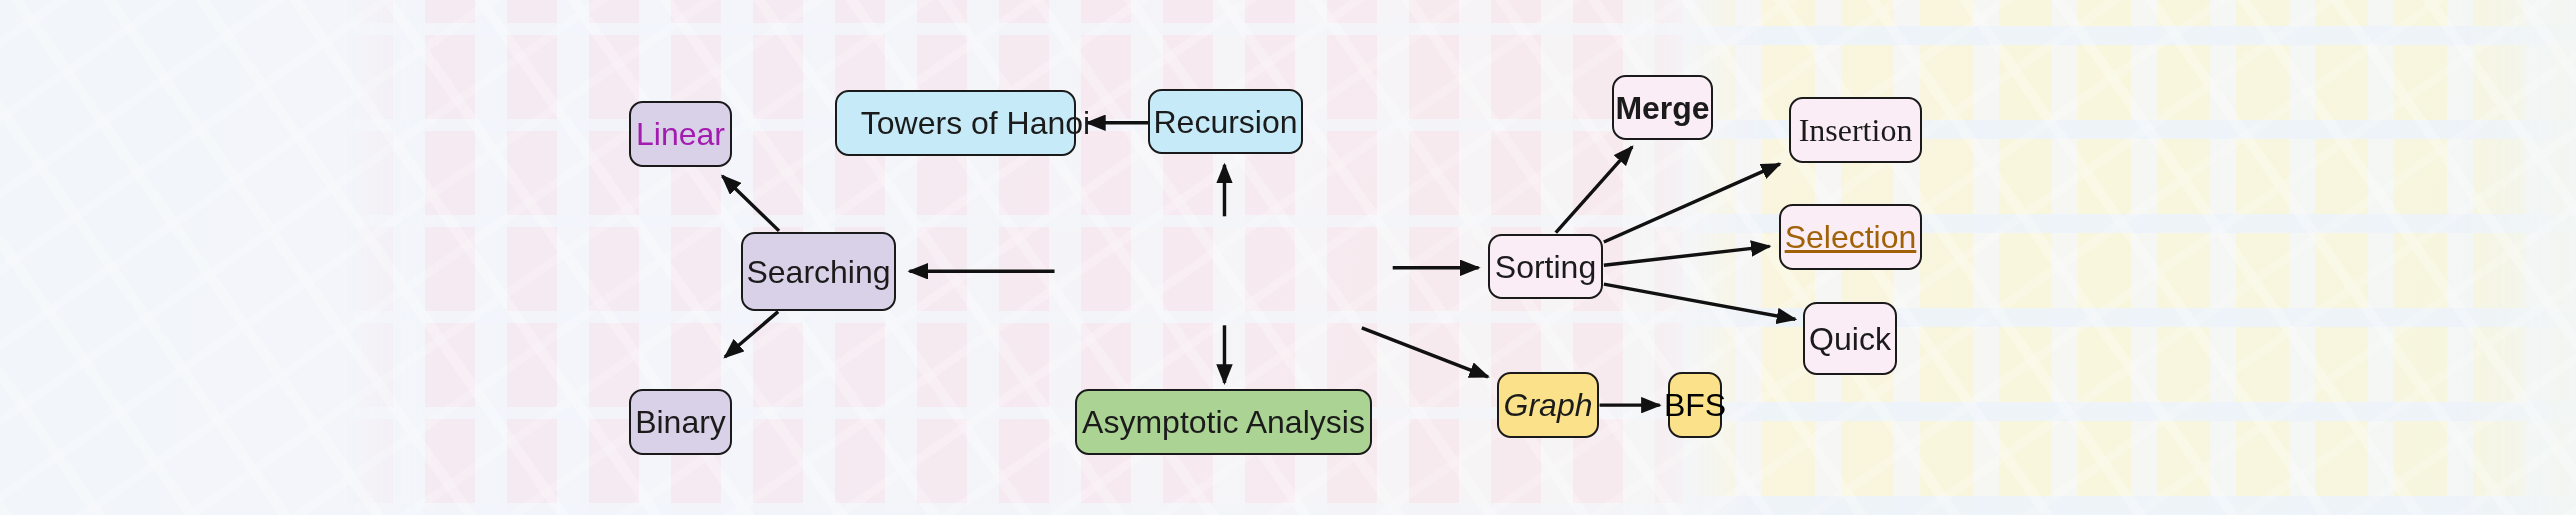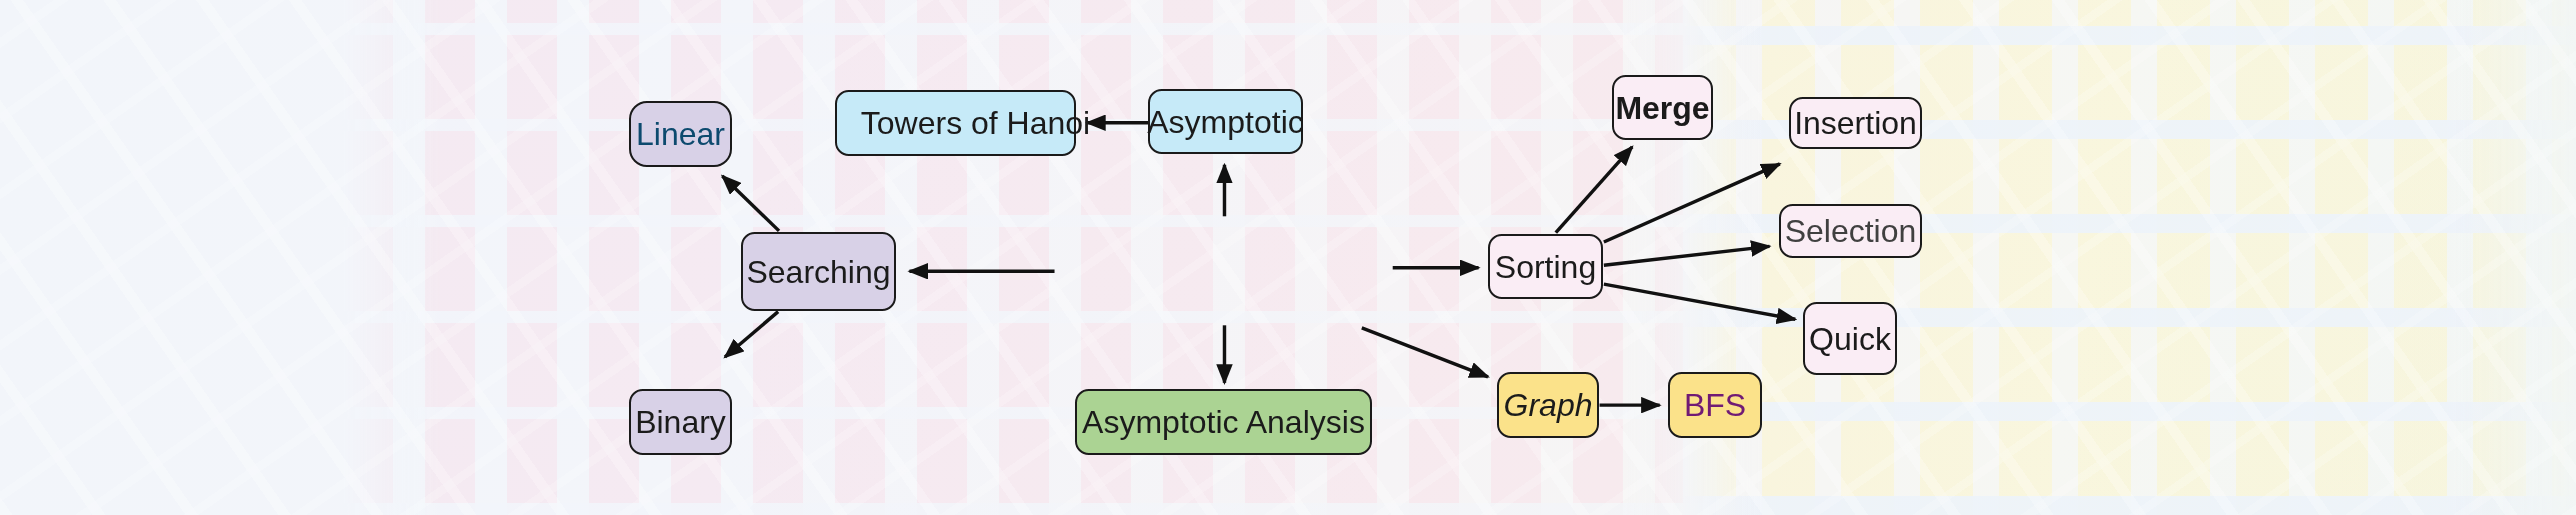--- a/index.html
+++ b/index.html
@@ -70,40 +70,40 @@
     <line class="edge" x1="1812" y1="271" x2="1901" y2="171" marker-end="url(#ah)" stroke="#111111"></line>
     <line class="edge" x1="1868" y1="282" x2="2073" y2="191" marker-end="url(#ah)" stroke="#111111"></line>
     <line class="edge" x1="1868" y1="309" x2="2061" y2="287" marker-end="url(#ah)" stroke="#111111"></line>
     <line class="edge" x1="1868" y1="331" x2="2091" y2="372" marker-end="url(#ah)" stroke="#111111"></line>
     <line class="edge" x1="1426" y1="379" x2="1426" y2="446" marker-end="url(#ah)" stroke="#111111"></line>
     <line class="edge" x1="1586" y1="382" x2="1733" y2="439" marker-end="url(#ah)" stroke="#111111"></line>
     <line class="edge" x1="1863" y1="472" x2="1933" y2="472" marker-end="url(#ah)" stroke="#111111"></line>
   </svg>
 
 
-  <div class="node" style="left: 1148px; top: 89px; width: 155px; height: 65px; background: rgb(198, 234, 248); color: rgb(27, 27, 27); border-color: rgb(26, 26, 26);">Asymptotic</div>
+  <div class="node" style="left: 1148px; top: 89px; width: 155px; height: 65px; background: rgb(198, 234, 248); color: rgb(27, 27, 27); border-color: rgb(26, 26, 26);">Recursion</div>
 
   <div class="node" style="left: 835px; top: 90px; width: 241px; height: 66px; background: rgb(198, 234, 248); color: rgb(27, 27, 27); border-color: rgb(26, 26, 26); padding-left: 40px;">Towers of Hanoi</div>
 
   <div class="node" style="left: 741px; top: 232px; width: 155px; height: 79px; background: rgb(216, 209, 231); color: rgb(27, 27, 27); border-color: rgb(26, 26, 26);">Searching</div>
 
-  <div class="node" style="left: 629px; top: 101px; width: 103px; height: 66px; background: rgb(216, 209, 231); color: #0c4a6e; border-color: rgb(26, 26, 26); border-radius: 18px;">Linear</div>
+  <div class="node" style="left: 629px; top: 101px; width: 103px; height: 66px; background: rgb(216, 209, 231); color: #a21caf; border-color: rgb(26, 26, 26);">Linear</div>
 
   <div class="node" style="left: 629px; top: 365px; width: 103px; height: 66px; background: rgb(216, 209, 231); color: rgb(27, 27, 27); border-color: rgb(26, 26, 26); margin-top: 24px;">Binary</div>
 
   <div class="node" style="left: 1488px; top: 234px; width: 115px; height: 65px; background: rgb(250, 237, 245); color: rgb(27, 27, 27); border-color: rgb(26, 26, 26);">Sorting</div>
 
   <div class="node" style="left: 1612px; top: 75px; width: 101px; height: 65px; background: rgb(250, 237, 245); color: rgb(27, 27, 27); border-color: rgb(26, 26, 26); font-weight: bold;">Merge</div>
 
-  <div class="node" style="left: 1789px; top: 97px; width: 133px; height: 52px; background: rgb(250, 237, 245); color: rgb(27, 27, 27); border-color: rgb(26, 26, 26);">Insertion</div>
+  <div class="node" style="left: 1789px; top: 97px; width: 133px; height: 66px; background: rgb(250, 237, 245); color: rgb(27, 27, 27); border-color: rgb(26, 26, 26); font-family: Liberation Serif, serif;">Insertion</div>
 
-  <div class="node" style="left: 1779px; top: 204px; width: 143px; height: 54px; background: rgb(250, 237, 245); color: #404040; border-color: rgb(26, 26, 26);">Selection</div>
+  <div class="node" style="left: 1779px; top: 204px; width: 143px; height: 66px; background: rgb(250, 237, 245); color: #a16207; border-color: rgb(26, 26, 26); text-decoration: underline;">Selection</div>
 
   <div class="node" style="left: 1803px; top: 302px; width: 94px; height: 73px; background: rgb(250, 237, 245); color: rgb(27, 27, 27); border-color: rgb(26, 26, 26);">Quick</div>
 
   <div class="node" style="left: 1075px; top: 389px; width: 297px; height: 66px; background: rgb(171, 211, 147); color: rgb(27, 27, 27); border-color: rgb(26, 26, 26);">Asymptotic Analysis</div>
 
   <div class="node" style="left: 1497px; top: 372px; width: 102px; height: 66px; background: rgb(251, 226, 138); color: rgb(27, 27, 27); border-color: rgb(26, 26, 26); font-style: italic;">Graph</div>
 
-  <div class="node" style="left: 1668px; top: 372px; width: 94px; height: 66px; background: rgb(251, 226, 138); color: #701a75; border-color: rgb(26, 26, 26);">BFS</div>
+  <div class="node" style="left: 1668px; top: 372px; width: 54px; height: 66px; background: rgb(251, 226, 138); color: #000000; border-color: rgb(26, 26, 26);">BFS</div>
 
 </div>
 
 
 </body></html>

